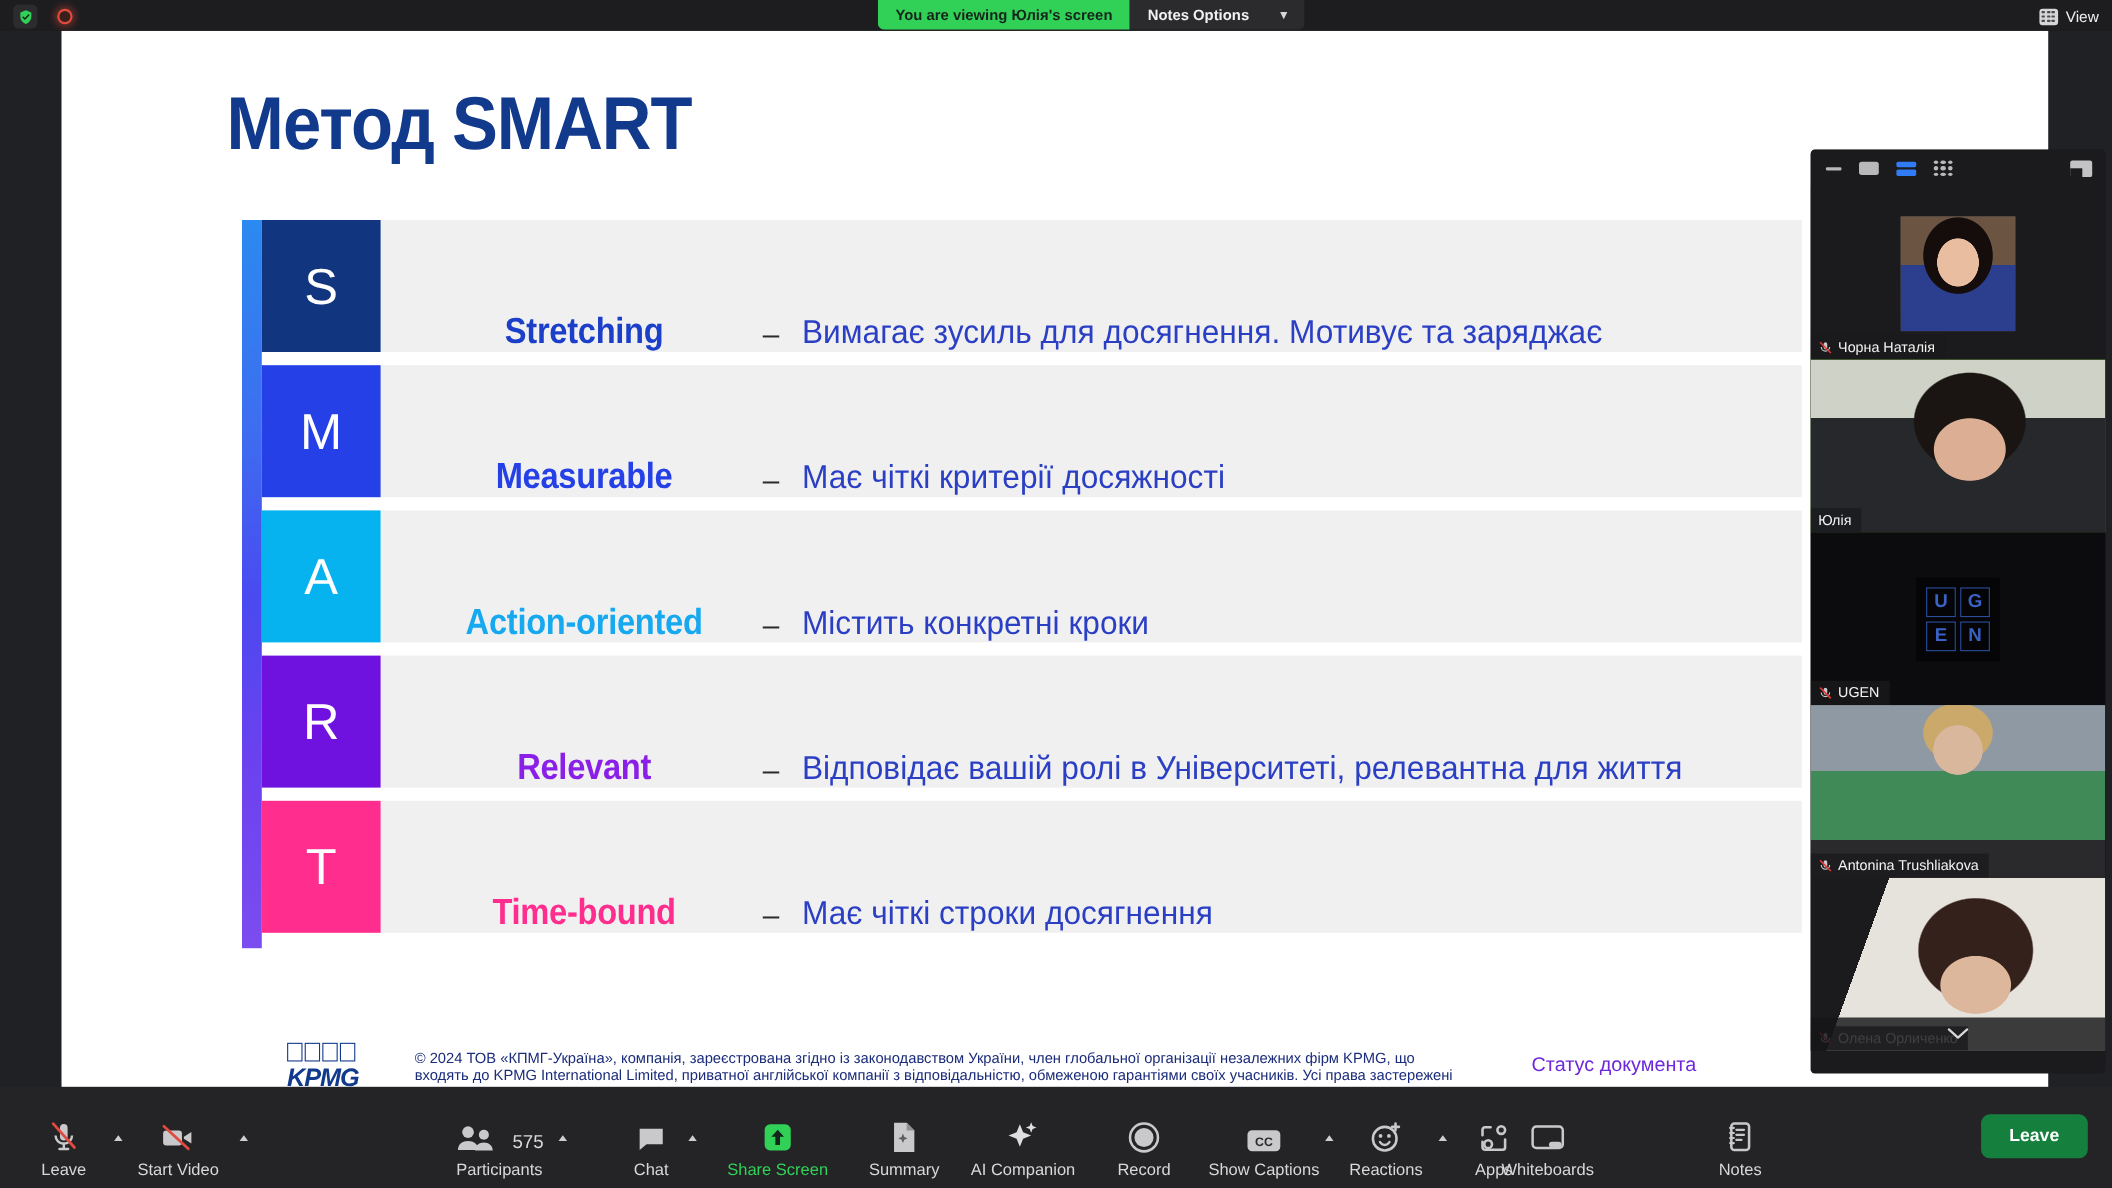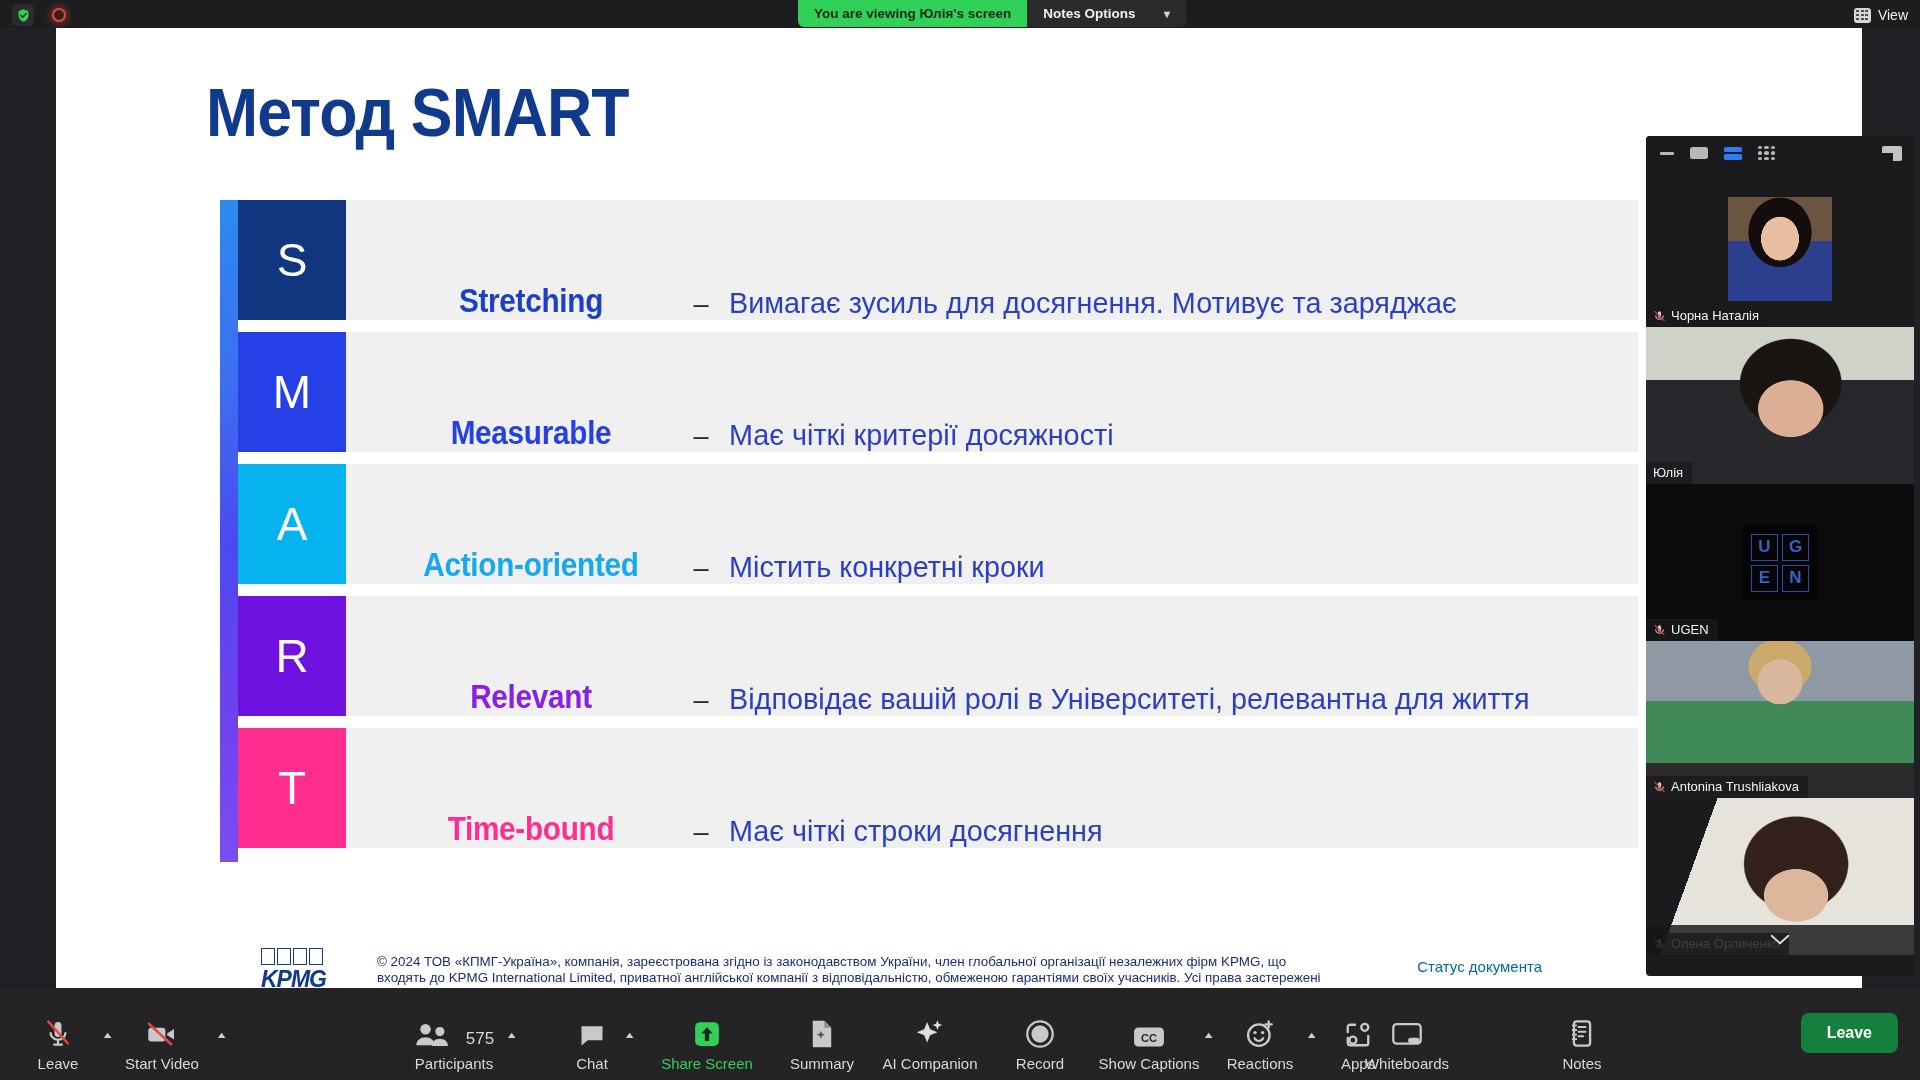--- a/index.html
+++ b/index.html
@@ -110,21 +110,21 @@
   .kpmg-word {
     font-size: 23px; font-weight: bold; font-style: italic; color: #123a8c;
     letter-spacing: -1px; margin-top: 1px;
   }
   .copyright {
     position: absolute; left: 321px; top: 926px; width: 955px;
     font-size: 13.4px; line-height: 1.18; color: #1b2c7a;
   }
   .doc-status {
     position: absolute; right: 320px; top: 930px;
-    font-size: 15px; color: #0369a1; white-space: nowrap;
+    font-size: 18px; color: #6d28d9; white-space: nowrap;
   }
 
   
   .vidpanel {
     position: absolute; right: 6px; top: 136px; width: 268px; height: 840px;
     background: #1b1b1d; border-radius: 4px; overflow: hidden; z-index: 30;
   }
   .vp-toolbar {
     height: 34px; display: flex; align-items: center; gap: 16px; padding: 0 14px;
     background: #1b1b1d; position: relative;

